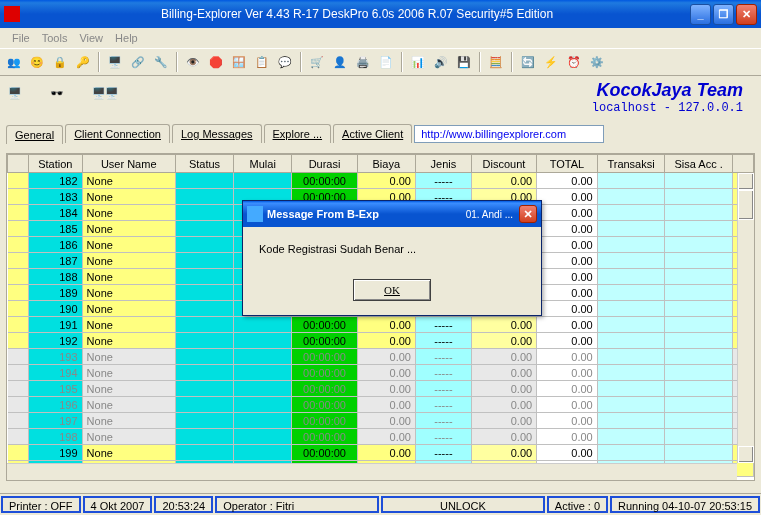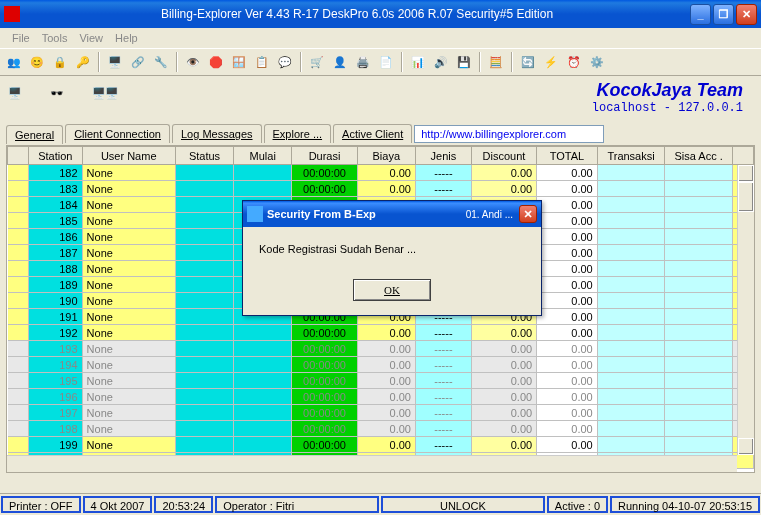--- a/index.html
+++ b/index.html
@@ -18,21 +18,21 @@
 .header { display:flex; align-items:center; padding:4px 8px; }
 .hicons { display:flex; gap:14px; }
 .hicon { width:28px; height:22px; }
 .brand { margin-left:auto; text-align:right; padding-right:10px; }
 .brand .name { color:#0000d0; font-weight:bold; font-size:18px; font-style:italic; }
 .brand .host { color:#0000d0; font-size:12px;font-family:Liberation Mono, monospace; }
 .tabs { display:flex; align-items:flex-end; padding:0 6px; height:24px; }
 .tab { border:1px solid #aca899; border-bottom:none; padding:3px 8px; background:#ece9d8; margin-right:2px; border-radius:3px 3px 0 0; text-decoration:underline; cursor:pointer; }
 .tab.active { background:#ece9d8; position:relative; top:1px; }
 .urlbox { border:1px solid #7f9db9; background:#fff; padding:2px 6px; color:#0000ee; height:18px; width:190px; }
-.gridwrap { margin:2px 6px 0 6px; border:1px solid #aca899; background:#fff; height:328px; position:relative; overflow:hidden; }
+.gridwrap { margin:10px 6px 0 6px; border:1px solid #aca899; background:#fff; height:328px; position:relative; overflow:hidden; }
 table { border-collapse:collapse; width:100%; table-layout:fixed; }
 th { background:#ece9d8; border:1px solid #aca899; height:18px; font-weight:normal; text-align:center; overflow:hidden; white-space:nowrap; }
 td { border-right:1px solid #c0c0c0; border-bottom:1px solid #c0c0c0; height:16px; padding:0 4px; overflow:hidden; white-space:nowrap; }
 .row-ylw td { background:#ffff80; }
 .row-gry td { background:#e8e8e8; color:#888; }
 td.c-st { background:#00e0e0!important; text-align:right; }
 .row-gry td.c-st { color:#888; }
 td.c-un { text-align:left; }
 td.c-status { background:#00e0e0!important; }
 td.c-mulai { background:#00e0e0!important; }
@@ -472,21 +472,21 @@
   <div class="cell">20:53:24</div>
   <div class="cell" style="flex:1">Operator : Fitri</div>
   <div class="cell" style="flex:1;text-align:center">UNLOCK</div>
   <div class="cell">Active : 0</div>
   <div class="cell">Running 04-10-07  20:53:15</div>
 </div>
 
 <div class="dialog">
   <div class="dtitle">
     <div class="di"></div>
-    <div class="dt">Security From B-Exp</div>
+    <div class="dt">Message From B-Exp</div>
     <div class="dsub">01. Andi ...</div>
     <div class="winbtn close" style="width:18px;height:18px">✕</div>
   </div>
   <div class="dbody">Kode Registrasi Sudah Benar ...</div>
   <div class="dbtns">
     <button class="ok">OK</button>
   </div>
 </div>
 
 </body></html>

